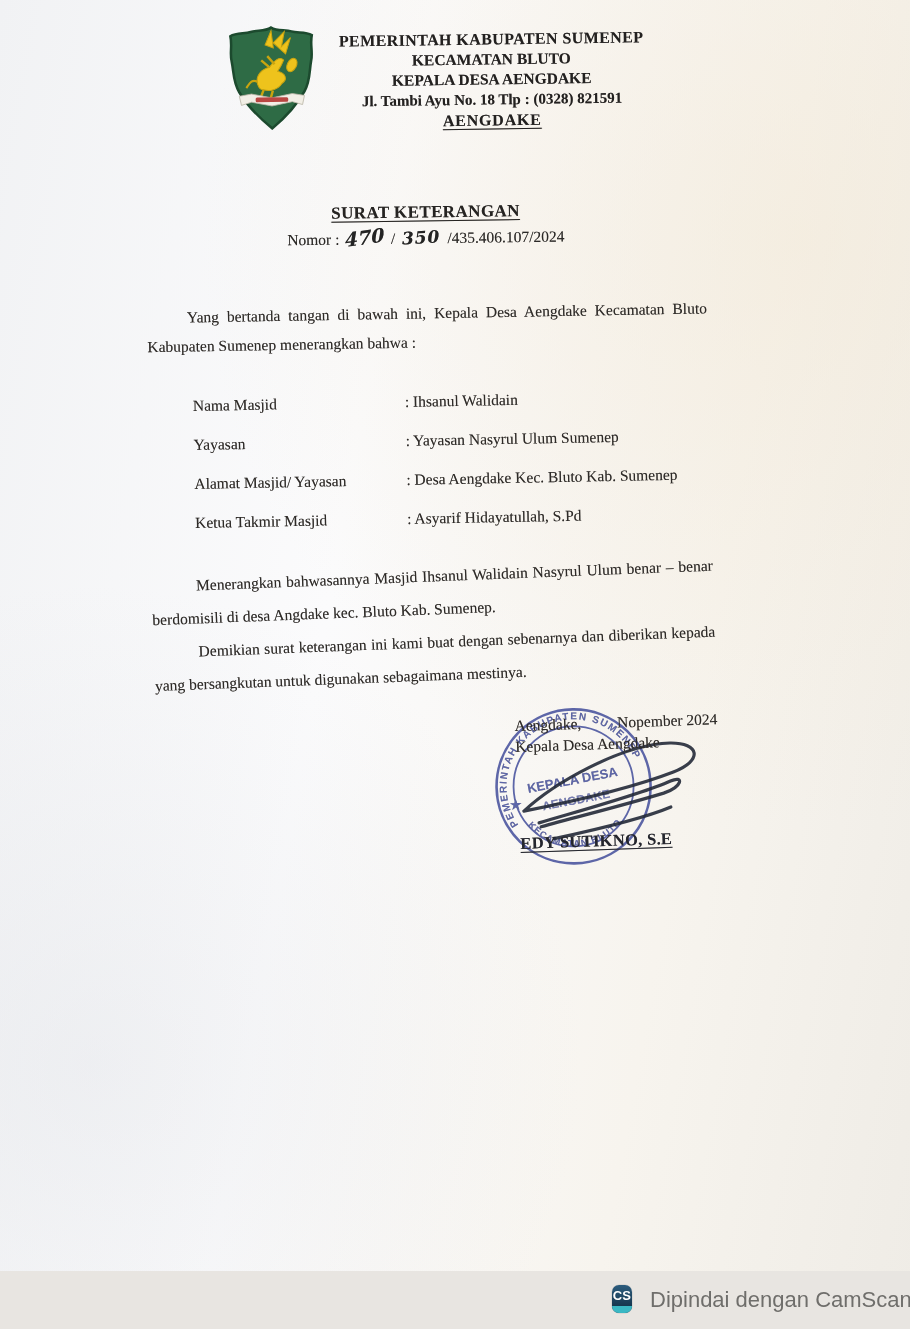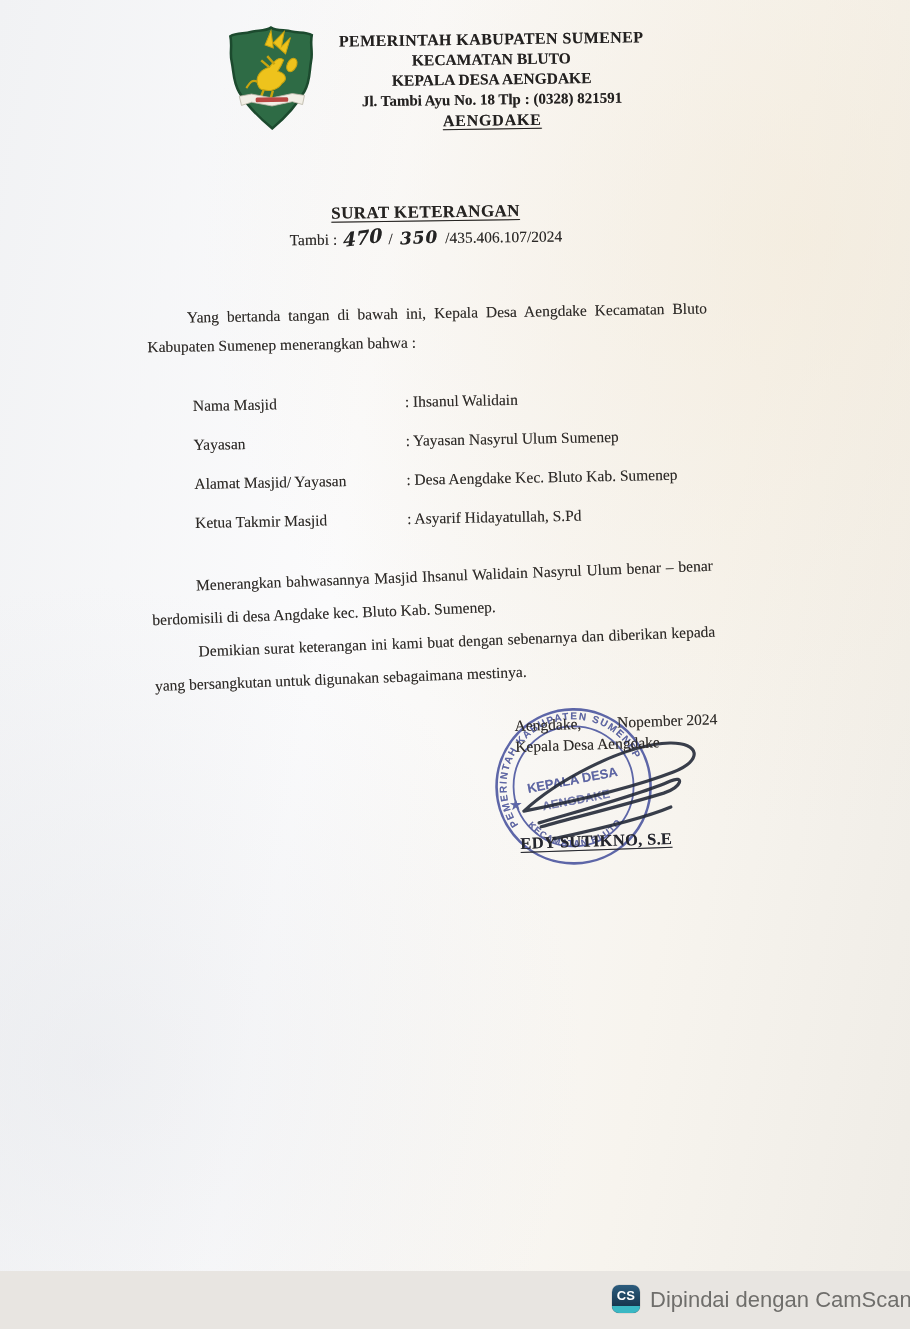--- a/index.html
+++ b/index.html
@@ -71,21 +71,21 @@
   }
   .stamp-svg{position:absolute;left:455px;top:700px;opacity:0.82;}
   .sig-scribble{position:absolute;left:455px;top:690px;}
   
   .footer{
     position:absolute;left:0;bottom:0;width:910px;height:58px;
     background:#e8e5e1;overflow:hidden;
     font-family:"Liberation Sans", sans-serif;
   }
   .cs-icon{
-    position:absolute;left:612px;top:14px;width:28px;height:28px;border-radius:7px;
+    position:absolute;left:612px;top:14px;width:20px;height:28px;border-radius:7px;
     background:linear-gradient(180deg,#2c5c7d 0%,#173850 75%);
     box-shadow:0 0 0 0.5px rgba(0,0,0,0.12);
   }
   .cs-icon .cs-letters{
     position:absolute;left:0;top:2px;width:100%;text-align:center;
     color:#fff;font-weight:bold;font-size:13px;line-height:18px;letter-spacing:0.3px;
   }
   .cs-icon .cs-teal{
     position:absolute;left:0;bottom:0;width:100%;height:7px;
     background:#3ab8c4;border-radius:0 0 7px 7px;
@@ -124,21 +124,21 @@
       <div class="lh-line1">PEMERINTAH KABUPATEN SUMENEP</div>
       <div class="lh-line2">KECAMATAN BLUTO</div>
       <div class="lh-line3">KEPALA DESA AENGDAKE</div>
       <div class="lh-line4">Jl. Tambi Ayu No. 18 Tlp : (0328) 821591</div>
       <div class="lh-line5">AENGDAKE</div>
     </div>
 
     <div class="doc-title">
       <div class="doc-heading">SURAT KETERANGAN</div>
       <div class="nomor-line">
-        <span>Tambi :</span>
+        <span>Nomor :</span>
         <span class="hand hand-no">470</span>
         <span>/</span>
         <span class="hand hand-code">350</span>
         <span>/435.406.107/2024</span>
       </div>
     </div>
 
     <p class="para1">Yang bertanda tangan di bawah ini, Kepala Desa Aengdake Kecamatan Bluto Kabupaten Sumenep menerangkan bahwa :</p>
 
     <div class="fields">

